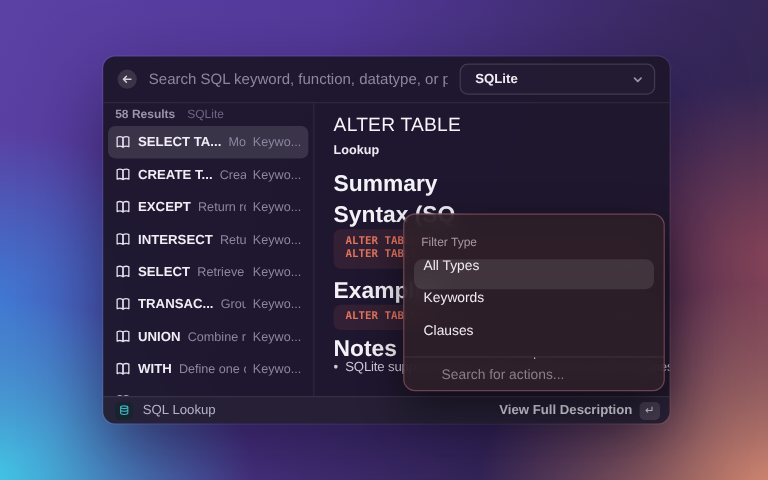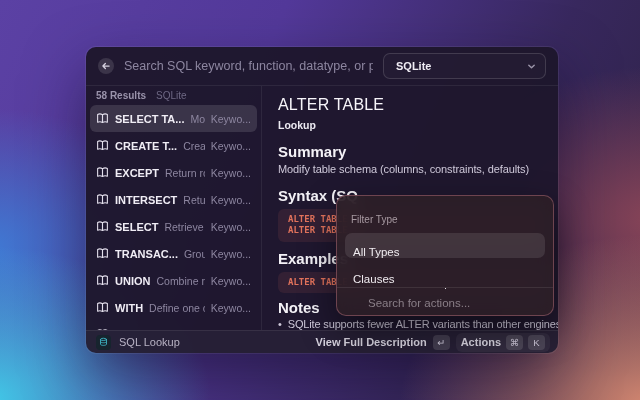--- a/index.html
+++ b/index.html
@@ -77,21 +77,21 @@
   .row.selected { background: rgba(255,255,255,0.12); }
   .row .book { width: 13px; height: 13px; flex: 0 0 13px; color: #e3dfec; }
   .row .title { font-size: 11px; font-weight: 700; color: #f0edf5; white-space: nowrap; }
   .row .subtitle { font-size: 10.5px; color: #8d86a0; white-space: nowrap; overflow: hidden; }
   .row .accessory { margin-left: auto; font-size: 10.5px; color: #8d86a0; white-space: nowrap; }
 
   
   .detail { flex: 1; padding: 8px 16px 0 16px; overflow: hidden; }
   .detail h1 { font-size: 16px; line-height: 22px; font-weight: 400; color: #f7f5fa; letter-spacing: 0.2px; }
   .type-label { margin-top: 3px; font-size: 10.5px; font-weight: 700; color: #eceaf2; height: 12px; }
-  .sec-h { margin-top: 12px; font-size: 15px; font-weight: 700; color: #f4f2f7; height: 16px; }
+  .sec-h { margin-top: 12px; font-size: 19px; font-weight: 700; color: #f4f2f7; height: 16px; }
   .sec-h.tight { margin-top: 10px; }
   .sec-h.tighter { margin-top: 8px; }
   .sec-h.tightest { margin-top: 6px; }
   .body-text { margin-top: 4px; font-size: 11px; color: #cfc9da; height: 14px; letter-spacing: -0.1px; white-space: nowrap; }
   .code-block {
     margin-top: 6px; padding: 5px 10px;
     background: rgba(235,120,100,0.10);
     border-radius: 6px;
     font-family: "DejaVu Sans Mono", monospace;
     font-size: 9px; line-height: 1.25; font-weight: 700;
@@ -125,34 +125,34 @@
     display: flex; align-items: center; justify-content: center;
   }
   .actions-group {
     display: flex; align-items: center; gap: 5px;
     background: rgba(255,255,255,0.05);
     border-radius: 6px; padding: 2px 5px; cursor: pointer;
   }
 
   
   .overlay {
-    position: absolute; left: 336px; top: 195px; width: 218px;
+    position: absolute; left: 336px; top: 178px; width: 218px;
     background: rgba(44,31,39,0.88);
     backdrop-filter: blur(9px) saturate(1.1);
     border: 1px solid rgba(222,135,145,0.38);
     border-radius: 10px;
     box-shadow: 0 14px 36px rgba(0,0,0,0.45);
     padding-top: 18px;
     color: #f0ecf0;
   }
   .overlay .group-label { margin: 0 14px; font-size: 10px; color: #a89aa2; height: 12px; }
   .overlay .opts { margin: 7px 8px 0 8px; }
   .opt {
     height: 25px; border-radius: 7px;
-    display: flex; align-items: flex-end; padding: 0 8px;
+    display: flex; align-items: flex-start; padding: 0 8px;
     font-size: 11.5px; font-weight: 500; color: #f0ecf0;
     cursor: pointer; margin-bottom: 2px;
   }
   .opt.selected { background: rgba(255,255,255,0.10); }
   .overlay .divider { margin-top: 2px; border-top: 1px solid rgba(255,255,255,0.09); }
   .overlay .action-search { display: flex; align-items: center; height: 27px; padding: 0 14px; gap: 1px; flex-direction: column; }
   .caret { width: 1px; height: 12px; background: #e8e4ea; flex: 0 0 1px; }
   .action-search input {
     flex: 1; background: transparent; border: none; outline: none;
     font-family: "Liberation Sans", sans-serif;
@@ -271,21 +271,20 @@
         <span class="subtitle">Build rec...</span>
         <span class="accessory">Keywo...</span>
       </div>
     </div>
 
     <div class="detail">
       <h1>ALTER TABLE</h1>
       <div class="type-label">Lookup</div>
 
       <div class="sec-h">Summary</div>
-      <div class="body-text">Modify table schema (columns, constraints, defaults)</div>
 
       <div class="sec-h tight">Syntax (SQ</div>
       <div class="code-block"><span>ALTER TABLE t</span>
 <span>ALTER TABLE t</span></div>
 
       <div class="sec-h tighter">Examples</div>
       <div class="code-block"><span>ALTER TABLE u</span></div>
 
       <div class="sec-h tightest">Notes</div>
       <div class="note-line">
@@ -303,36 +302,34 @@
         <path d="M4 11v7c0 1.7 3.6 3 8 3s8-1.3 8-3v-7"></path>
       </svg>
     </div>
     <span class="app-name">SQL Lookup</span>
 
     <div class="footer-right">
       <div class="footer-action">
         <span class="label">View Full Description</span>
         <span class="key">↵</span>
       </div>
-      <div class="actions-group">
-        <span class="label" style="font-size:11px;font-weight:600;color:#d8d4e0;">Actions</span>
-        <span class="key">⌘</span>
-        <span class="key">K</span>
-      </div>
     </div>
   </div>
 </div>
 
 <div class="overlay">
   <div class="group-label">Filter Type</div>
   <div class="opts">
     <div class="opt selected">
       <span>All Types</span>
     </div>
     <div class="opt">
+      <span>Keywords</span>
+    </div>
+    <div class="opt">
       <span>Clauses</span>
     </div>
   </div>
   <div class="divider"></div>
   <div class="action-search">
     <span class="caret"></span>
     <input type="text" placeholder="Search for actions..." style="">
   </div>
 </div>
 

